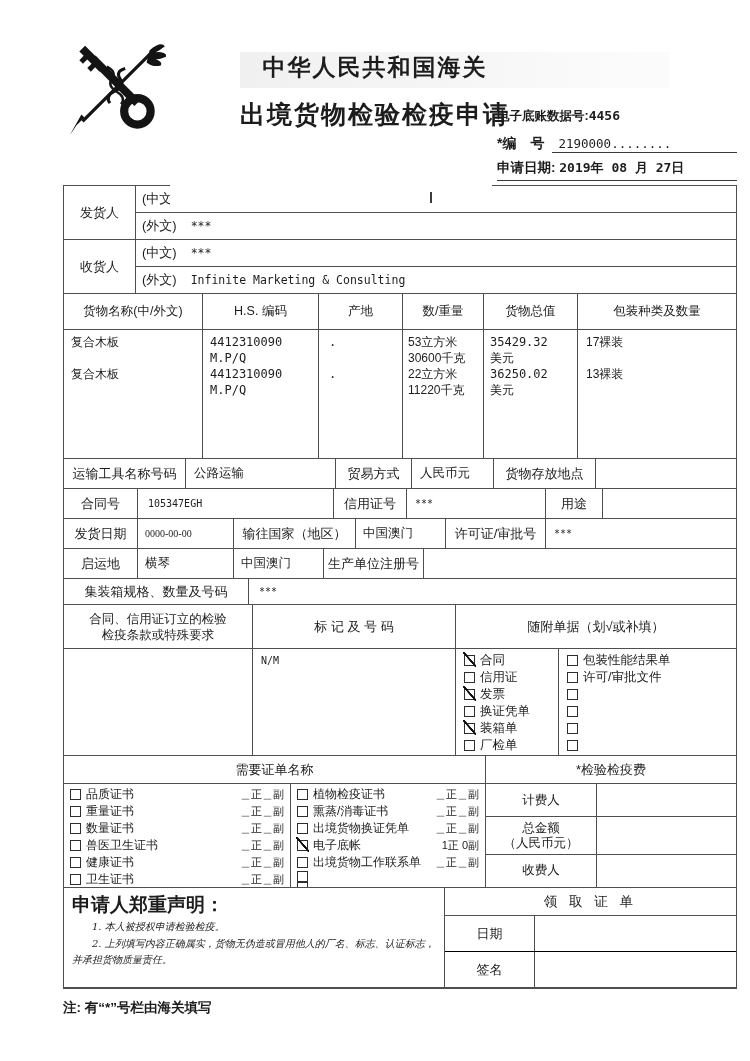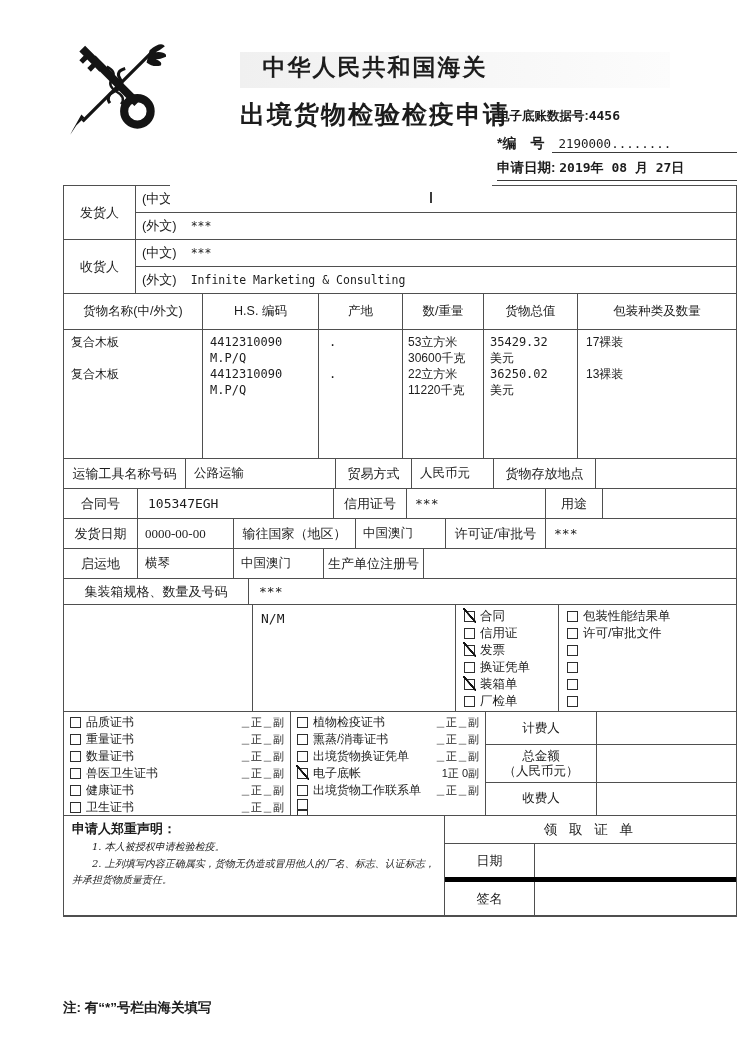--- a/index.html
+++ b/index.html
@@ -20,21 +20,21 @@
   .daterow{margin-top:6px;border-bottom:1.5px solid #3a3a3a;padding-bottom:3px;font-size:13.5px;font-weight:600;white-space:nowrap;}
   .dateval{font-weight:600;font-family:"DejaVu Sans Mono",monospace,"Liberation Sans",sans-serif;font-size:13px;}
 
   
   .form{position:absolute;left:63px;top:185px;width:674px;box-sizing:border-box;border:1px solid #4f4f4f;background:#fff;}
   .r{display:flex;border-bottom:1px solid #4f4f4f;box-sizing:border-box;}
   .r:last-child{border-bottom:none;}
   .c{border-right:1px solid #4f4f4f;box-sizing:border-box;padding:2px 4px;overflow:hidden;}
   .c.last{border-right:none;flex:1;}
   .lab{display:flex;align-items:center;justify-content:center;text-align:center;font-size:13px;}
-  .val{font-family:"DejaVu Sans Mono",monospace;font-size:13px;display:flex;align-items:center;}
+  .val{font-family:"DejaVu Sans Mono",monospace;font-size:10px;display:flex;align-items:center;}
   .valcjk{font-size:12.5px;font-family:"Liberation Sans",sans-serif;}
   .w72{width:72px;} .w74{width:74px;} .w76{width:76px;} .w82{width:82px;} .w90{width:90px;}
   .w96{width:96px;font-family:Liberation Serif, serif;} .w100{width:100px;} .w102{width:102px;} .w103{width:103px;}
   .w122{width:122px;} .w139{width:139px;} .w150{width:150px;} .w185{width:185px;} .w189{width:189px;}
   .w195{width:195px;} .w196{width:196px;} .w203{width:203px;} .w227{width:227px;} .w381{width:381px;}
   .w422{width:422px;} .w57{width:57px;} .w73{width:73px;} .w84{width:84px;} .w81{width:81px;}
   .w94{width:94px;} .w116{width:116px;}
 
   .subwrap{flex:1;display:flex;flex-direction:column;}
   .subrow{flex:1;display:flex;align-items:center;padding-left:6px;}
@@ -57,28 +57,28 @@
   .certrow .copies{margin-left:auto;font-size:11px;}
   .certcol{display:flex;flex-direction:column;justify-content:space-evenly;padding:2px 6px;}
 
   .feeblock{flex:1;display:flex;flex-direction:column;}
   .feerow{display:flex;border-bottom:1px solid #4f4f4f;flex:1;}
   .feerow:last-child{border-bottom:none;gap:48px;}
   .feelab{width:110px;border-right:1px solid #4f4f4f;display:flex;align-items:center;justify-content:center;text-align:center;font-size:12.5px;white-space:pre-line;line-height:15px;}
   .feeval{flex:1;}
 
   .decl{padding:4px 8px;font-size:13px;}
-  .decl-title{font-weight:600;font-size:13px;margin-bottom:1px;font-family:Liberation Mono, monospace;}
+  .decl-title{font-weight:600;font-size:19px;margin-bottom:1px;font-family:Liberation Mono, monospace;}
   .decl-line{font-family:"DejaVu Serif",serif;font-style:italic;font-size:10px;line-height:16.5px;text-indent:20px;}
   .signrow{margin-top:3px;margin-left:185px;font-size:13px;}
   .sigline{display:inline-block;width:125px;border-bottom:1px solid #2e2e2e;height:12px;}
 
   .pickup{flex:1;display:flex;flex-direction:column;}
   .pickup-hd{height:27px;border-bottom:1px solid #4f4f4f;display:flex;align-items:center;justify-content:center;font-size:13.5px;letter-spacing:4px;}
-  .pk-row{flex:1;display:flex;border-bottom:5px solid #000000;}
+  .pk-row{flex:1;display:flex;border-bottom:1px solid #000000;}
   .pk-row:last-child{border-bottom:none;}
   .pk-lab{width:89px;border-right:1px solid #4f4f4f;display:flex;align-items:center;justify-content:center;font-size:13px;}
   .pk-val{flex:1;}
 
   .redact{position:absolute;left:106px;top:-2px;width:322px;height:28px;background:#ffffff;}
   .redact::after{content:"";position:absolute;right:60px;top:8px;width:2px;height:11px;background:#3c3c3c;}
 
   .footnote{position:absolute;left:63px;top:999px;font-size:13.5px;font-weight:600;}
 </style>
 </head>
@@ -235,20 +235,26 @@
       <div class="c val valcjk w90" style="padding-left:7px">中国澳门</div>
       <div class="c lab w100">生产单位注册号</div>
       <div class="c last val"></div>
     </div>
 
     <div class="r" style="height:26px">
       <div class="c lab w185">集装箱规格、数量及号码</div>
       <div class="c last val" style="padding-left:10px">***</div>
     </div>
 
+    <div class="r" style="height:44px">
+      <div class="c lab two-line w189">合同、信用证订立的检验
+检疫条款或特殊要求</div>
+      <div class="c lab w203">标 记 及 号 码</div>
+      <div class="c last lab">随附单据（划√或补填）</div>
+    </div>
 
     <div class="r" style="height:107px">
       <div class="c w189"></div>
       <div class="c val w203" style="align-items:flex-start;padding:6px 0 0 8px">N/M</div>
       <div class="c w103" style="padding:3px 0 0 8px">
         <div class="ckrow">
             <span class="cb on"></span>
             <span>合同</span>
           </div>
         <div class="ckrow">
@@ -293,20 +299,24 @@
             <span class="cb"></span>
             <span></span>
           </div>
         <div class="ckrow">
             <span class="cb"></span>
             <span></span>
           </div>
       </div>
     </div>
 
+    <div class="r" style="height:28px">
+      <div class="c lab w422">需要证单名称</div>
+      <div class="c last lab">*检验检疫费</div>
+    </div>
 
     <div class="r" style="height:104px">
       <div class="c certcol w227">
         <div class="certrow">
             <span class="cb"></span>
             <span>品质证书</span>
             <span class="copies">＿正＿副</span>
           </div>
         <div class="certrow">
             <span class="cb"></span>

